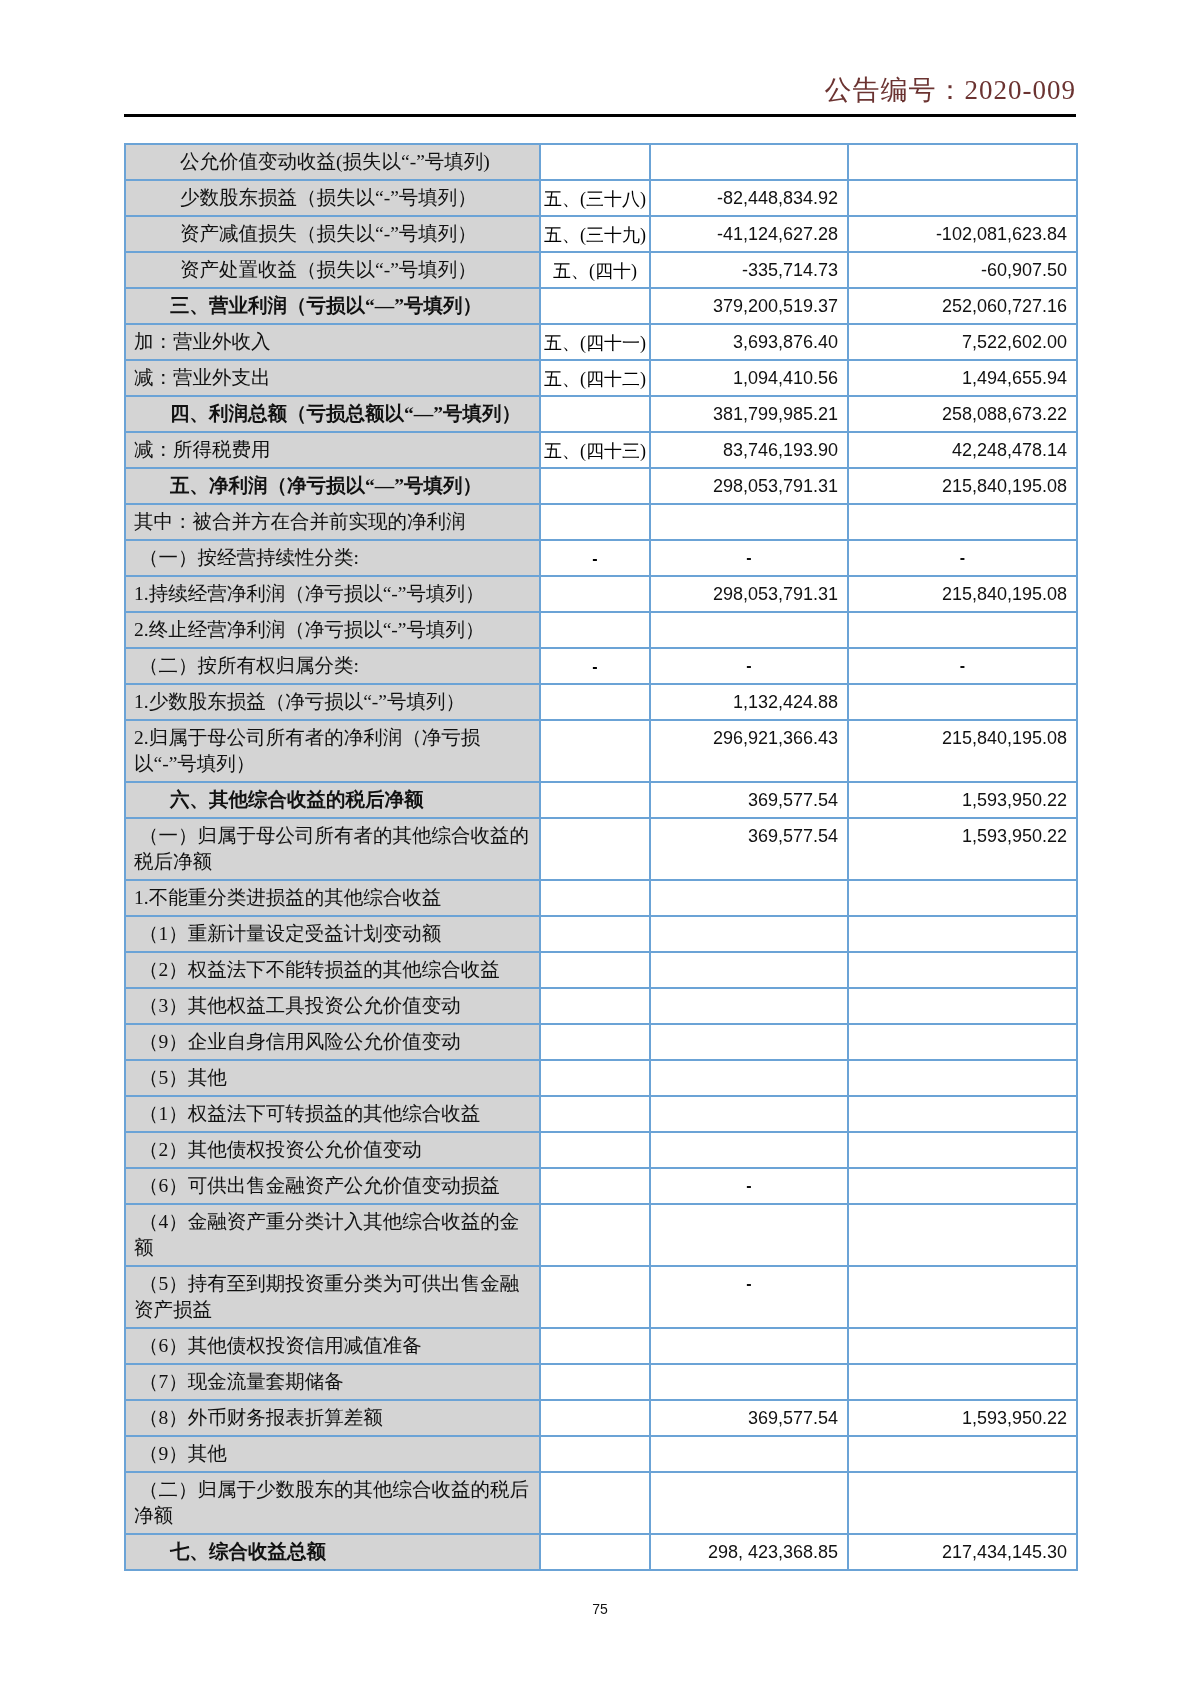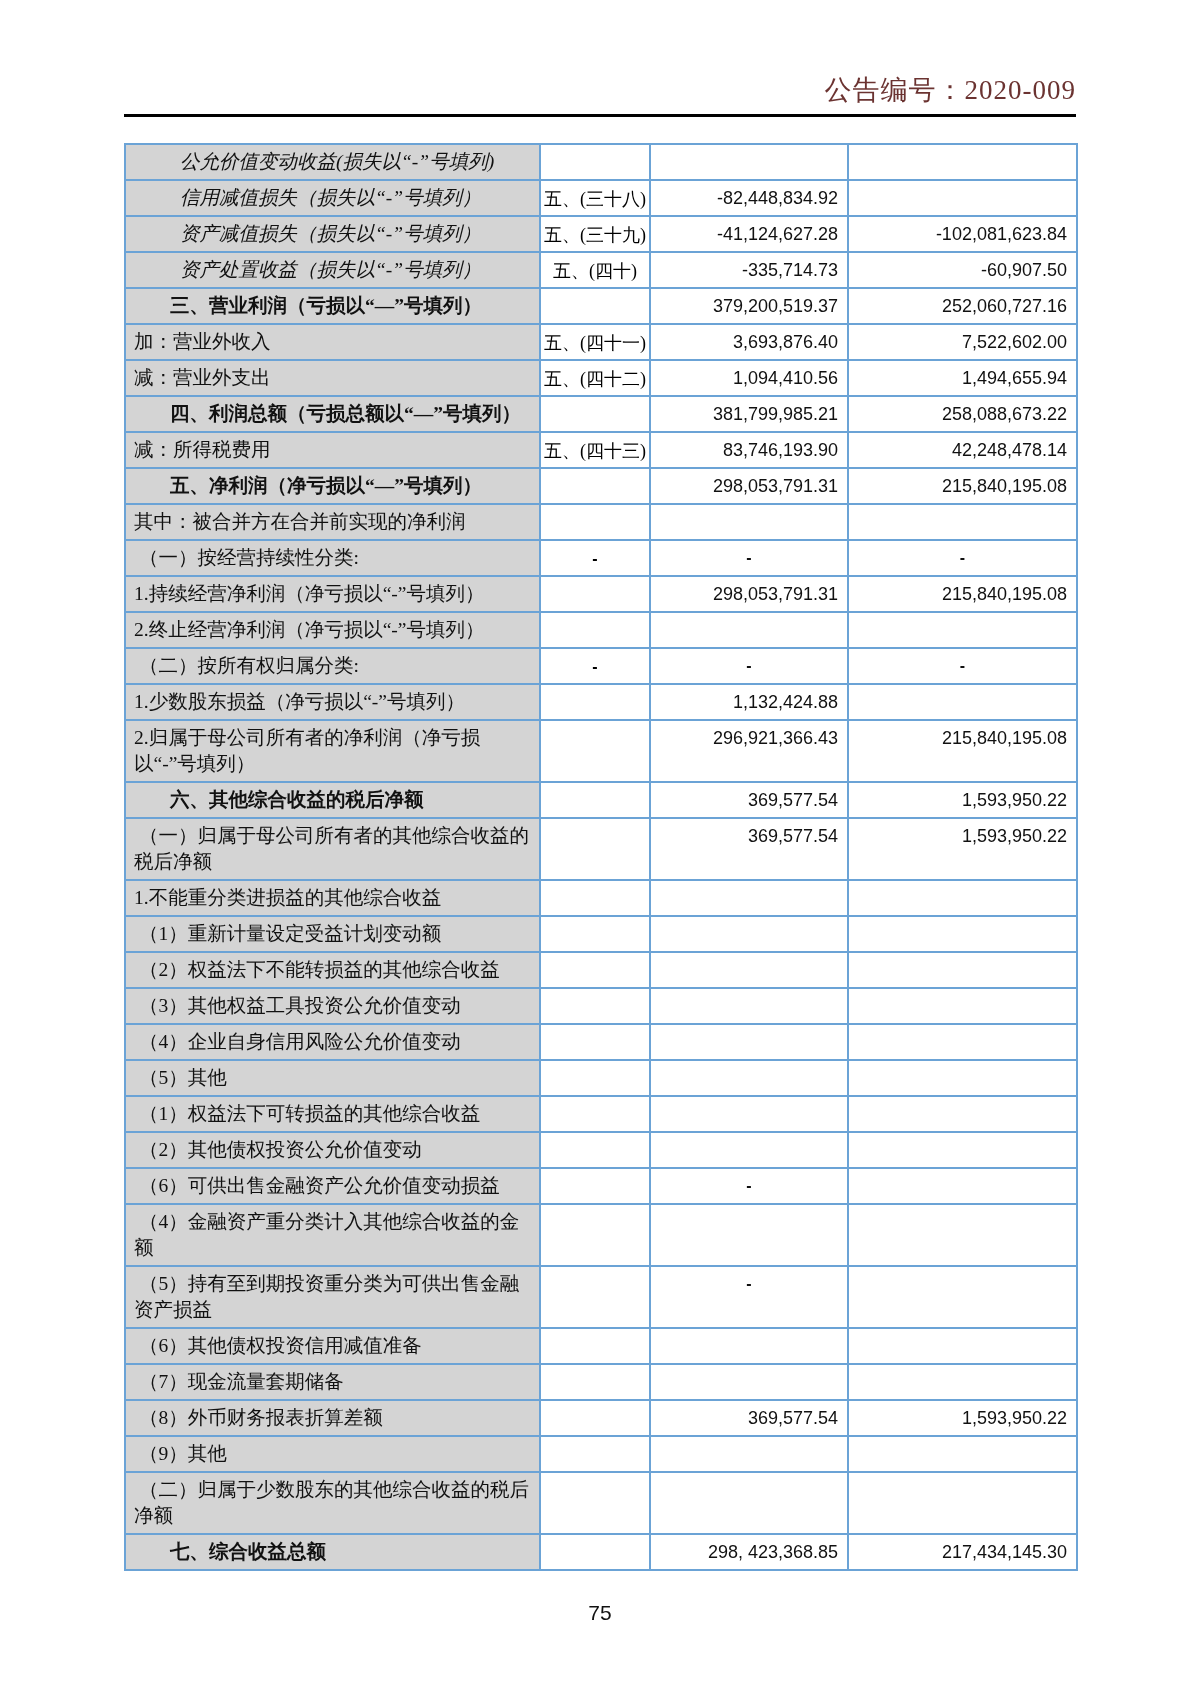--- a/index.html
+++ b/index.html
@@ -50,26 +50,26 @@
     font-family:"Liberation Sans",sans-serif;
     font-size:18px;line-height:26px;text-align:right;
     padding:4px 9px 4px 3px;
   }
   td.dash{
     text-align:center;
     font-family:"Liberation Sans",sans-serif;
     font-size:16px;font-weight:bold;
     padding-left:2px;padding-right:2px;
   }
-  .ind-deep{text-indent:46px;font-style:italic;}
+  .ind-deep{text-indent:46px;}
   .ind-paren{text-indent:5px;}
   .page-number{
     text-align:center;width:952px;
     font-family:"Liberation Sans",sans-serif;
-    font-size:21px;margin-top:30px;
+    font-size:14px;margin-top:30px;
   }
 </style>
 </head>
 <body>
 
 <div class="page">
   <div class="doc-header">
     <span>公告编号：2020-009</span>
   </div>
   <hr class="header-rule">
@@ -82,21 +82,21 @@
         <col class="c4">
     </colgroup>
     <tbody id="fin-tbody">
         <tr>
           <td class="c-label ind-deep">公允价值变动收益(损失以“-”号填列)</td>
           <td class="c-note"></td>
           <td class="c-amt"></td>
           <td class="c-amt"></td>
         </tr>
         <tr>
-          <td class="c-label ind-deep">信用减值损失（损失以“-”号填列）</td>
+          <td class="c-label ind-deep">少数股东损益（损失以“-”号填列）</td>
           <td class="c-note">五、(三十八)</td>
           <td class="c-amt">-82,448,834.92</td>
           <td class="c-amt"></td>
         </tr>
         <tr>
           <td class="c-label ind-deep">资产减值损失（损失以“-”号填列）</td>
           <td class="c-note">五、(三十九)</td>
           <td class="c-amt">-41,124,627.28</td>
           <td class="c-amt">-102,081,623.84</td>
         </tr>
@@ -214,21 +214,21 @@
           <td class="c-amt"></td>
           <td class="c-amt"></td>
         </tr>
         <tr>
           <td class="c-label ind-paren">（3）其他权益工具投资公允价值变动</td>
           <td class="c-note"></td>
           <td class="c-amt"></td>
           <td class="c-amt"></td>
         </tr>
         <tr>
-          <td class="c-label ind-paren">（4）企业自身信用风险公允价值变动</td>
+          <td class="c-label ind-paren">（9）企业自身信用风险公允价值变动</td>
           <td class="c-note"></td>
           <td class="c-amt"></td>
           <td class="c-amt"></td>
         </tr>
         <tr>
           <td class="c-label ind-paren">（5）其他</td>
           <td class="c-note"></td>
           <td class="c-amt"></td>
           <td class="c-amt"></td>
         </tr>

